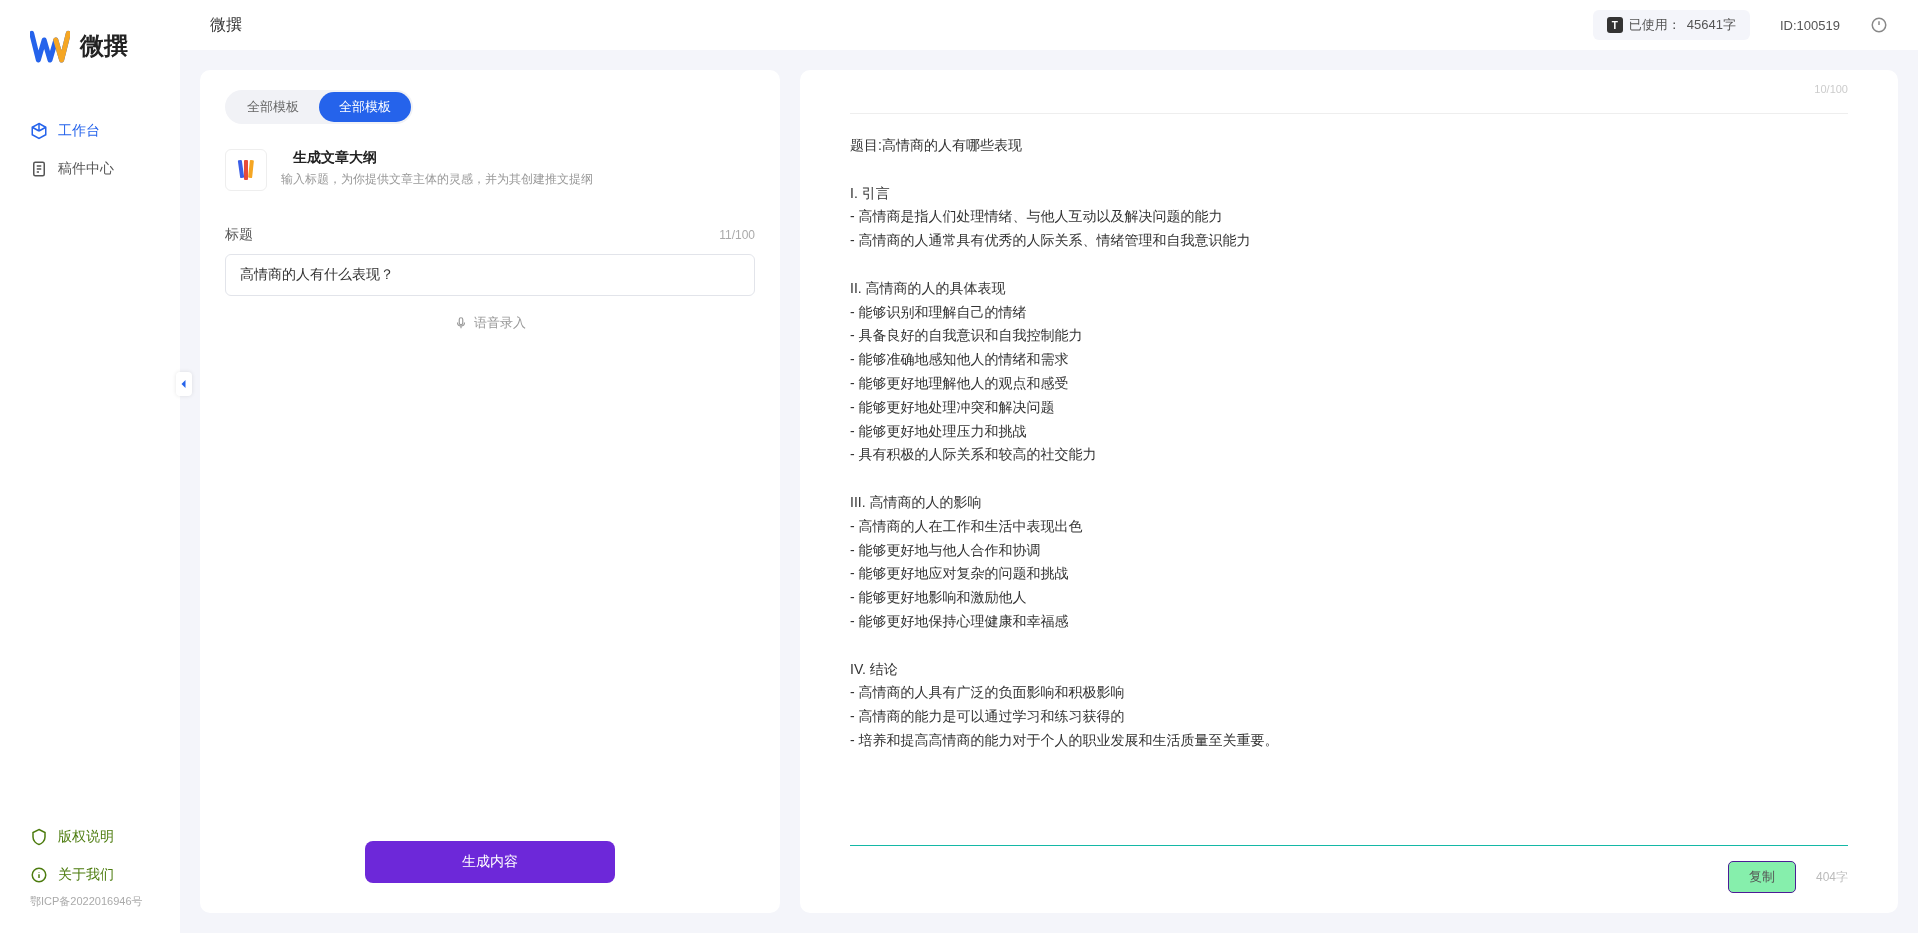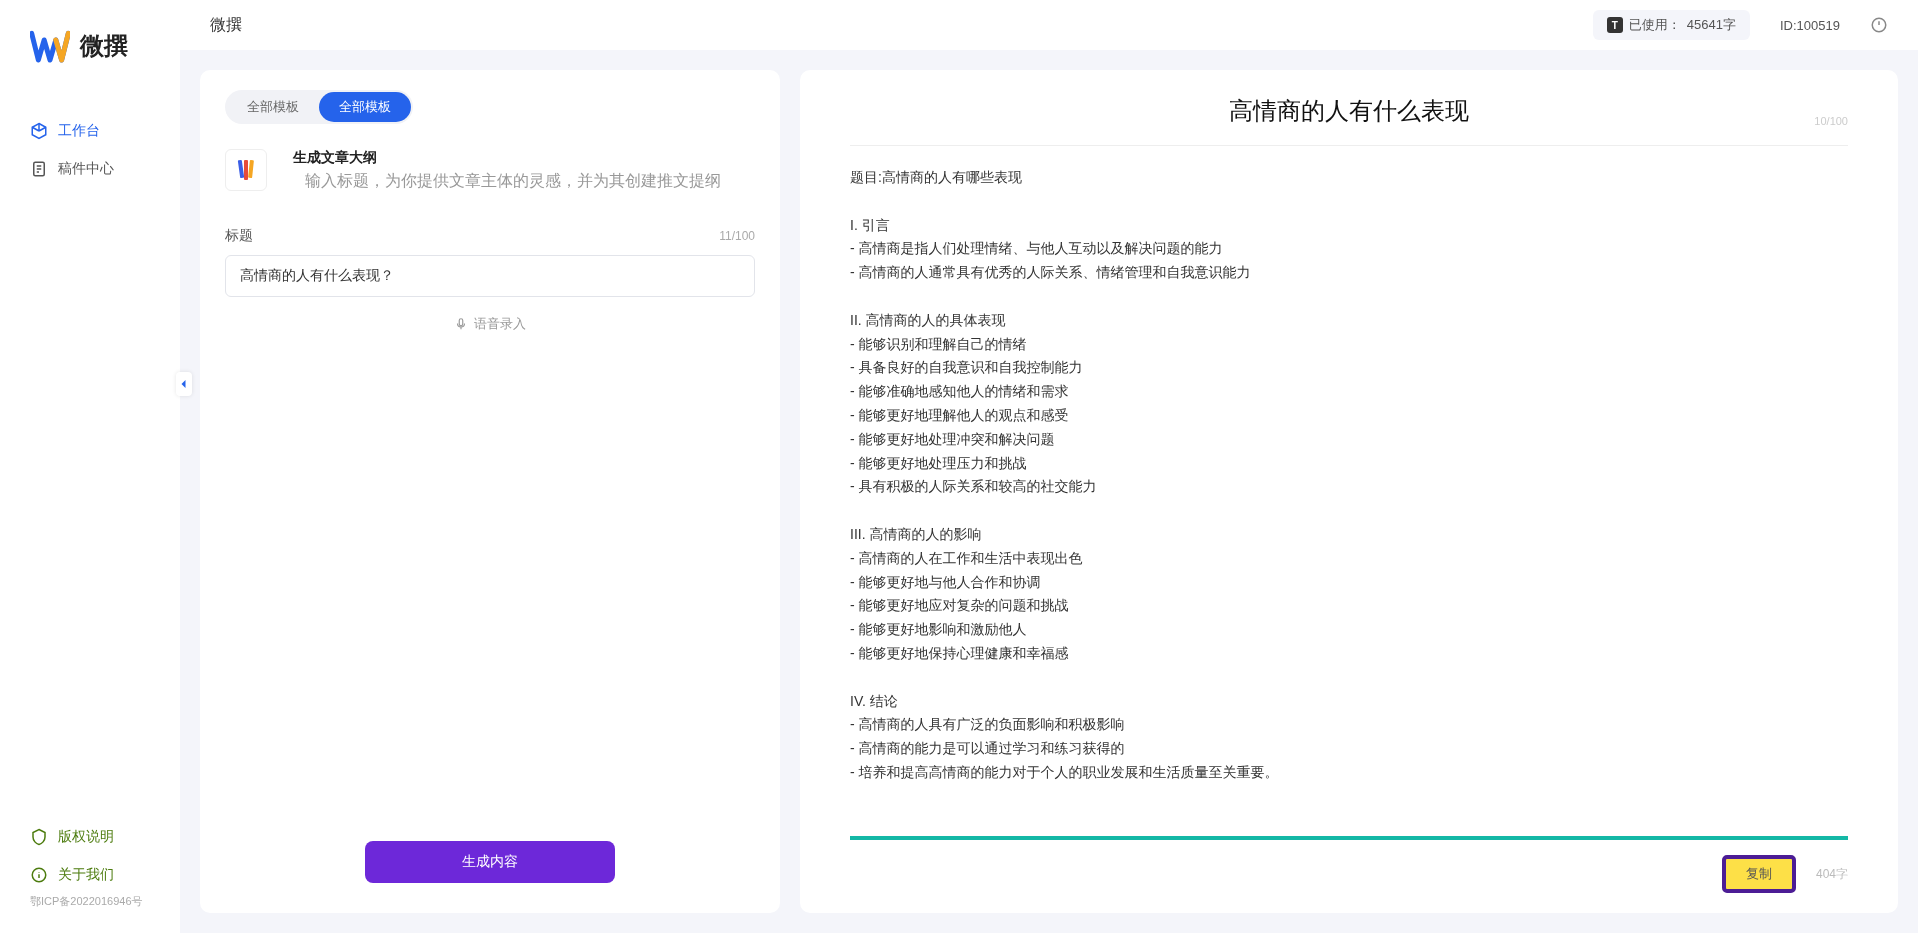--- a/index.html
+++ b/index.html
@@ -208,24 +208,23 @@
     .template-info {
       flex: 1;
     }
     .template-title {
       font-size: 14px;
       font-weight: bold;
       color: #222;
       margin-left: 12px;
     }
     .template-desc {
-      font-size: 16px;
+      font-size: 12px;
       color: #999;
       margin-top: 4px;
-      margin-left: 24px;
     }
     .form-section {
       margin-top: 35px;
     }
     .form-label-row {
       display: flex;
       justify-content: space-between;
       align-items: center;
       gap: 40px;
     }
@@ -307,33 +306,33 @@
       color: #ccc;
     }
     .output-body {
       flex: 1;
       padding-top: 20px;
       font-size: 14px;
       line-height: 1.7;
       color: #333;
       white-space: pre-line;
       overflow-y: auto;
-      border-bottom: 4px solid #14b8a6;
+      border-bottom: 1px solid #14b8a6;
     }
     .output-footer {
       display: flex;
       justify-content: flex-end;
       align-items: center;
       gap: 20px;
       padding-top: 15px;
     }
     .copy-btn {
       padding: 6px 20px;
-      background: #fde047;
-      border: 4px solid #4c1d95;
+      background: #86efac;
+      border: 1px solid #4c1d95;
       border-radius: 5px;
       font-size: 13px;
       color: #555;
       cursor: pointer;
     }
     .word-count {
       font-size: 12px;
       color: #bbb;
     }
   </style>
@@ -455,21 +454,20 @@
             </span>
             <span class="voice-text">语音录入</span>
           </div>
         </div>
         <div class="left-panel-spacer"></div>
         <button class="generate-btn">生成内容</button>
       </div>
 
       <div class="right-panel">
         <div class="output-title-row">
-          <div class="output-title">高情商的人有什么表现</div>
           <div class="output-counter">10/100</div>
         </div>
         <div class="output-body">题目:高情商的人有哪些表现
 
 I. 引言
 - 高情商是指人们处理情绪、与他人互动以及解决问题的能力
 - 高情商的人通常具有优秀的人际关系、情绪管理和自我意识能力
 
 II. 高情商的人的具体表现
 - 能够识别和理解自己的情绪

